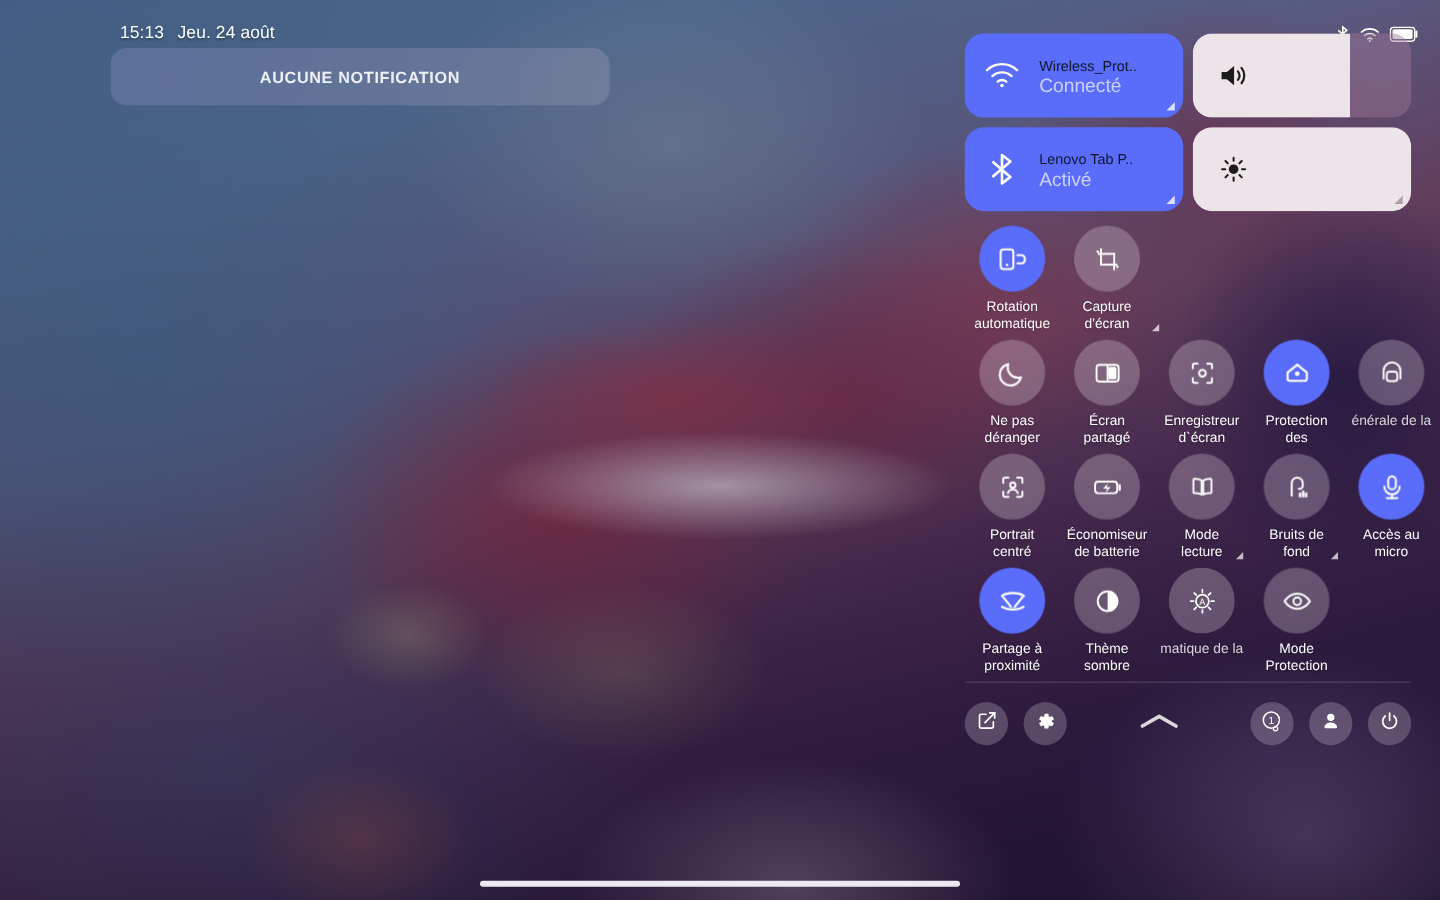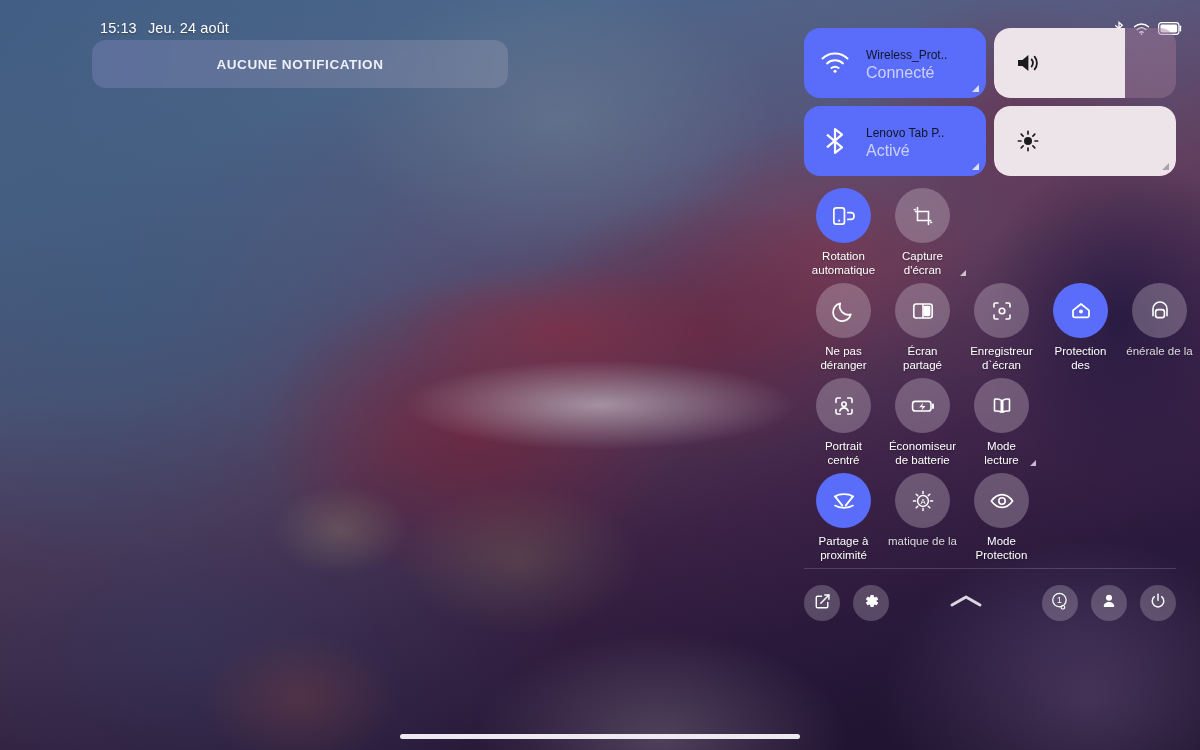--- a/index.html
+++ b/index.html
@@ -371,38 +371,71 @@
           <svg width="26" height="24" viewBox="0 0 26 24" fill="none" stroke="#fff" stroke-width="1.6" stroke-linejoin="round">
             <path d="M12.3 6.4 c-1.8 -1.2 -4 -1.5 -6.1 -1.3 a.8 .8 0 0 0 -.7 .8 v10.3 a.8 .8 0 0 0 .9 .8 c2 -.2 4.1 .1 5.9 1.2 z"></path>
             <path d="M13.7 6.4 c1.8 -1.2 4 -1.5 6.1 -1.3 a.8 .8 0 0 1 .7 .8 v10.3 a.8 .8 0 0 1 -.9 .8 c-2 -.2 -4.1 .1 -5.9 1.2 z"></path>
           </svg>
         </div>
         <div class="qlabel">Mode
 lecture</div>
         <span class="qcorner" style="right:5px; bottom:1px;"></span>
       </div>
 
-
+      <div class="qcell">
+        <div class="qcirc">
+          <svg width="26" height="26" viewBox="0 0 26 26" fill="none" stroke="#fff" stroke-width="1.7" stroke-linecap="round" stroke-linejoin="round">
+            <path d="M8.4 20 V9.6 a4.6 4.6 0 0 1 9.2 0 v2.2 a2.6 2.6 0 0 1 -2.6 2.6 h-.7"></path>
+            <path d="M15.3 18.2 v2.4 M17.9 16.6 v4 M20.4 18.2 v2.4" stroke-width="2"></path>
+          </svg>
+        </div>
+        <div class="qlabel">Bruits de
+fond</div>
+        <span class="qcorner" style="right:5px; bottom:1px;"></span>
+      </div>
+
+      <div class="qcell">
+        <div class="qcirc on">
+          <svg width="24" height="26" viewBox="0 0 24 26" fill="none" stroke="#fff" stroke-width="1.7" stroke-linecap="round">
+            <rect x="8.8" y="4" width="6.4" height="10.8" rx="3.2"></rect>
+            <path d="M5.6 12.6 a6.4 6.4 0 0 0 12.8 0"></path>
+            <path d="M12 19 v3"></path>
+            <path d="M7.6 22 h8.8"></path>
+          </svg>
+        </div>
+        <div class="qlabel">Accès au
+micro</div>
+      </div>
     </div>
 
     <div class="qrow">
 
       <div class="qcell">
         <div class="qcirc on">
           <svg width="28" height="20" viewBox="0 0 28 20" fill="none" stroke="#fff" stroke-width="1.8" stroke-linecap="round">
             <path d="M5 5.4 L12.4 14.6"></path>
             <path d="M23 5.4 L15.6 14.6"></path>
             <path d="M5 5.4 C9.5 2.4 18.5 2.4 23 5.4"></path>
             <path d="M5 14.6 C9.5 17.6 18.5 17.6 23 14.6"></path>
           </svg>
         </div>
         <div class="qlabel">Partage à
 proximité</div>
       </div>
 
+      <div class="qcell">
+        <div class="qcirc">
+          <svg width="26" height="26" viewBox="0 0 26 26" fill="none" stroke="#fff" stroke-width="1.7">
+            <circle cx="13" cy="13" r="8.2"></circle>
+            <path d="M13 4.8 a8.2 8.2 0 0 1 0 16.4 z" fill="#fff" stroke="none"></path>
+          </svg>
+        </div>
+        <div class="qlabel">Thème
+sombre</div>
+      </div>
 
       <div class="qcell">
         <div class="qcirc">
           <svg width="26" height="26" viewBox="0 0 26 26" fill="none" stroke="#fff" stroke-width="1.5" stroke-linecap="round">
             <circle cx="13" cy="13" r="5.4"></circle>
             <path d="M13 3.4 v2.2 M13 20.4 v2.2 M3.4 13 h2.2 M20.4 13 h2.2
                      M6.2 6.2 l1.6 1.6 M18.2 18.2 l1.6 1.6
                      M19.8 6.2 l-1.6 1.6 M7.8 18.2 l-1.6 1.6"></path>
             <text x="13" y="16" font-family="Liberation Sans, sans-serif" font-size="7.6" fill="#fff" stroke="none" text-anchor="middle">A</text>
           </svg>

